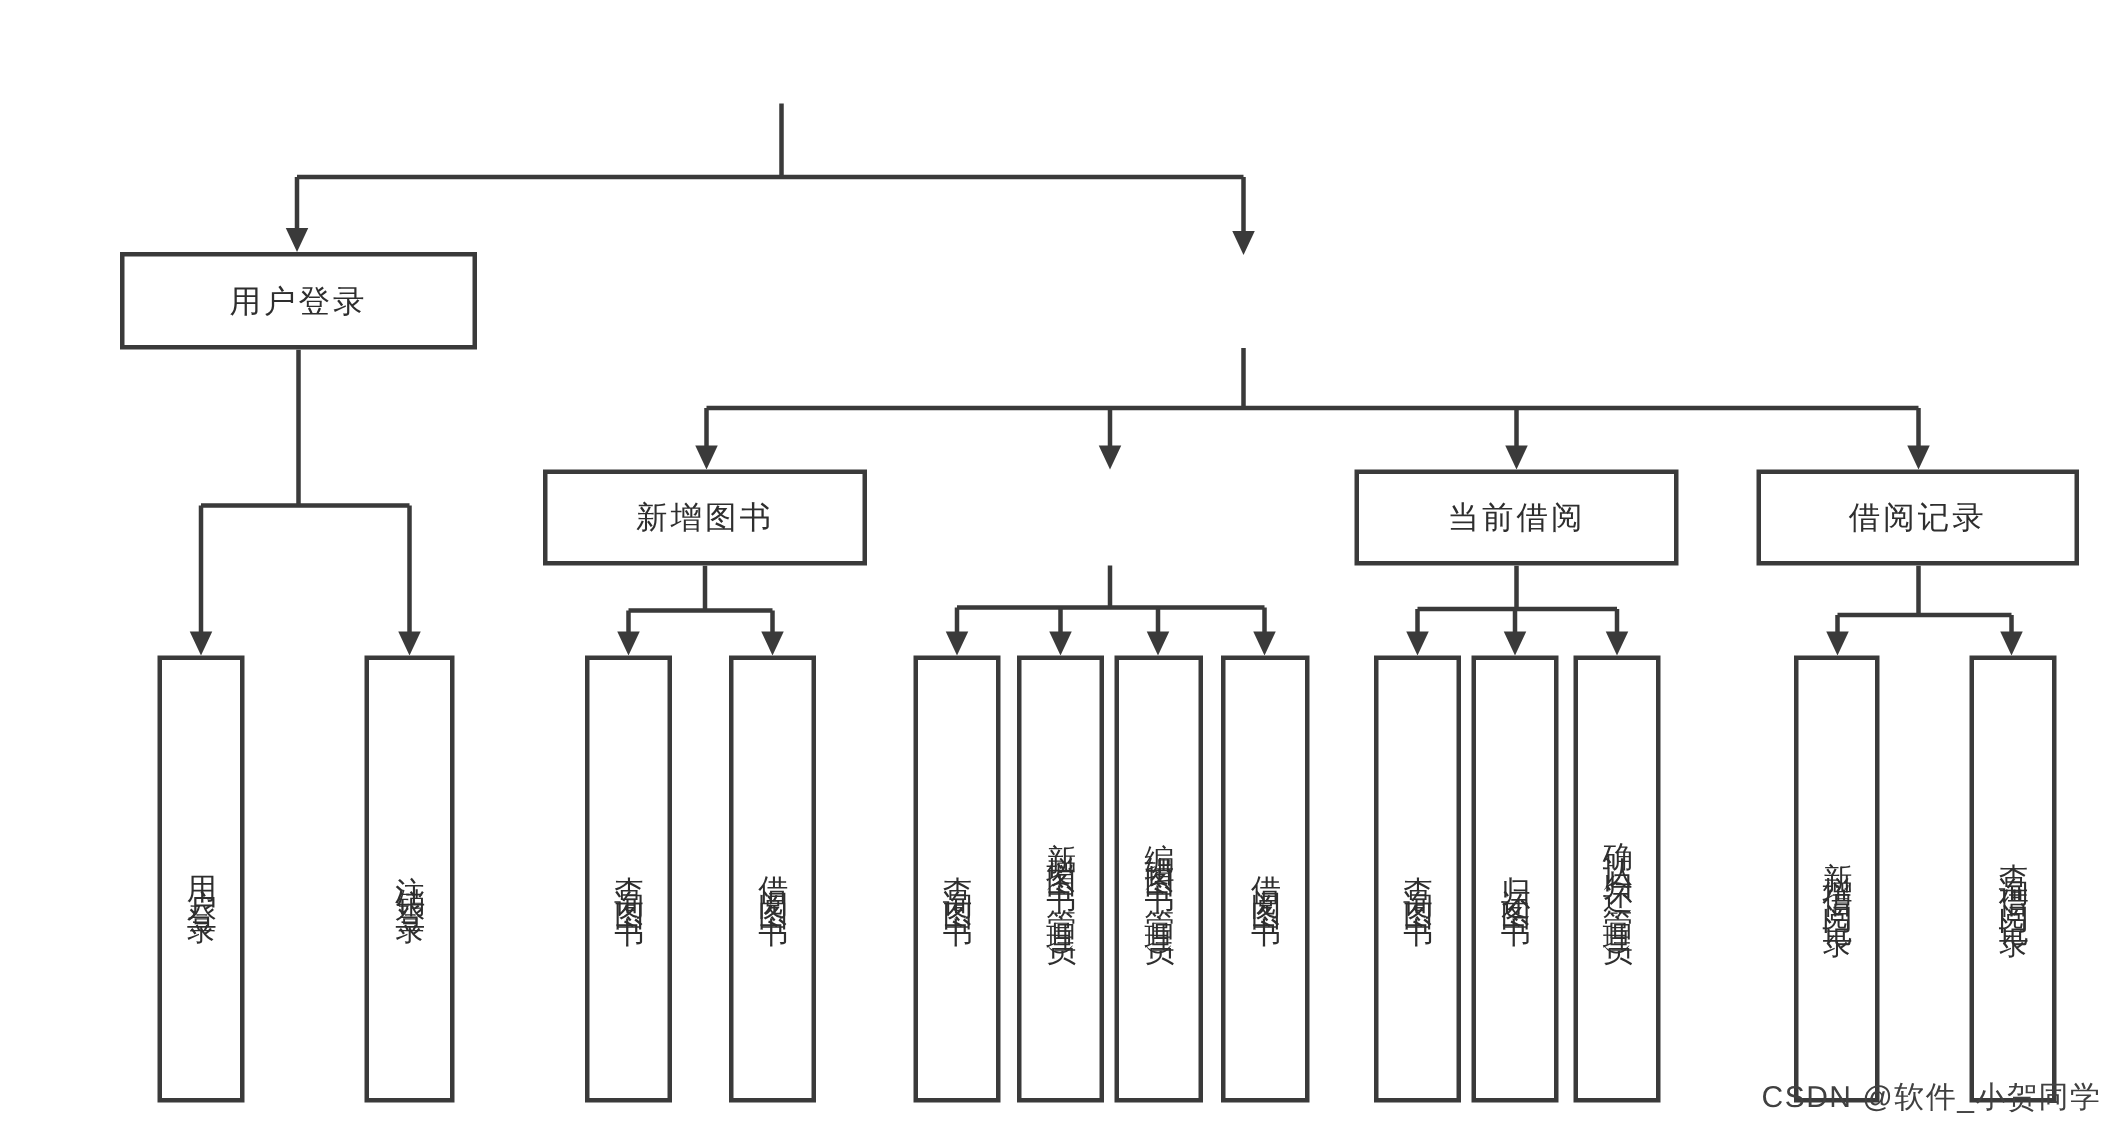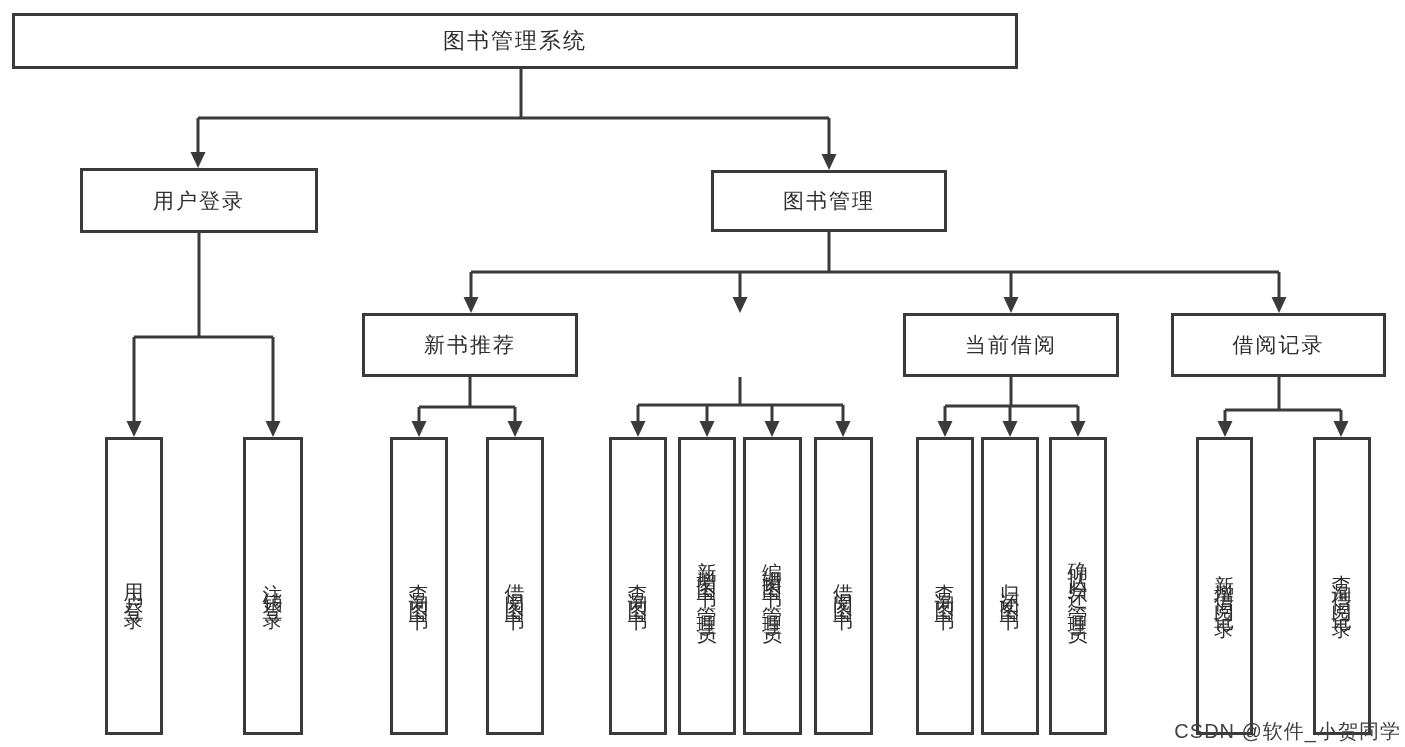--- a/index.html
+++ b/index.html
@@ -90,26 +90,24 @@
       <polygon points="764.5,421 779.5,421 772,437"></polygon>
       <polygon points="835.5,421 850.5,421 843,437"></polygon>
       <polygon points="937.5,421 952.5,421 945,437"></polygon>
       <polygon points="1002.5,421 1017.5,421 1010,437"></polygon>
       <polygon points="1070.5,421 1085.5,421 1078,437"></polygon>
       <polygon points="1217.5,421 1232.5,421 1225,437"></polygon>
       <polygon points="1333.5,421 1348.5,421 1341,437"></polygon>
     </g>
   </svg>
 
-  <div class="node hbox root" style="left:12px;top:13px;width:1006px;height:56px">图书管理系统</div>
 
   <div class="node hbox" style="left:80px;top:168px;width:238px;height:65px">用户登录</div>
-  <div class="node hbox" style="left:711px;top:170px;width:236px;height:62px">图书管理</div>
 
-  <div class="node hbox" style="left:362px;top:313px;width:216px;height:64px">新书推荐</div>
+  <div class="node hbox" style="left:362px;top:313px;width:216px;height:64px">新增图书</div>
   <div class="node hbox" style="left:903px;top:313px;width:216px;height:64px">当前借阅</div>
   <div class="node hbox" style="left:1171px;top:313px;width:215px;height:64px">借阅记录</div>
 
   <div class="node vbox" style="left:105px;width:58px">用户登录</div>
   <div class="node vbox" style="left:243px;width:60px">注销登录</div>
 
   <div class="node vbox" style="left:390px;width:58px">查询图书</div>
   <div class="node vbox" style="left:486px;width:58px">借阅图书</div>
 
   <div class="node vbox" style="left:609px;width:58px">查询图书</div>

